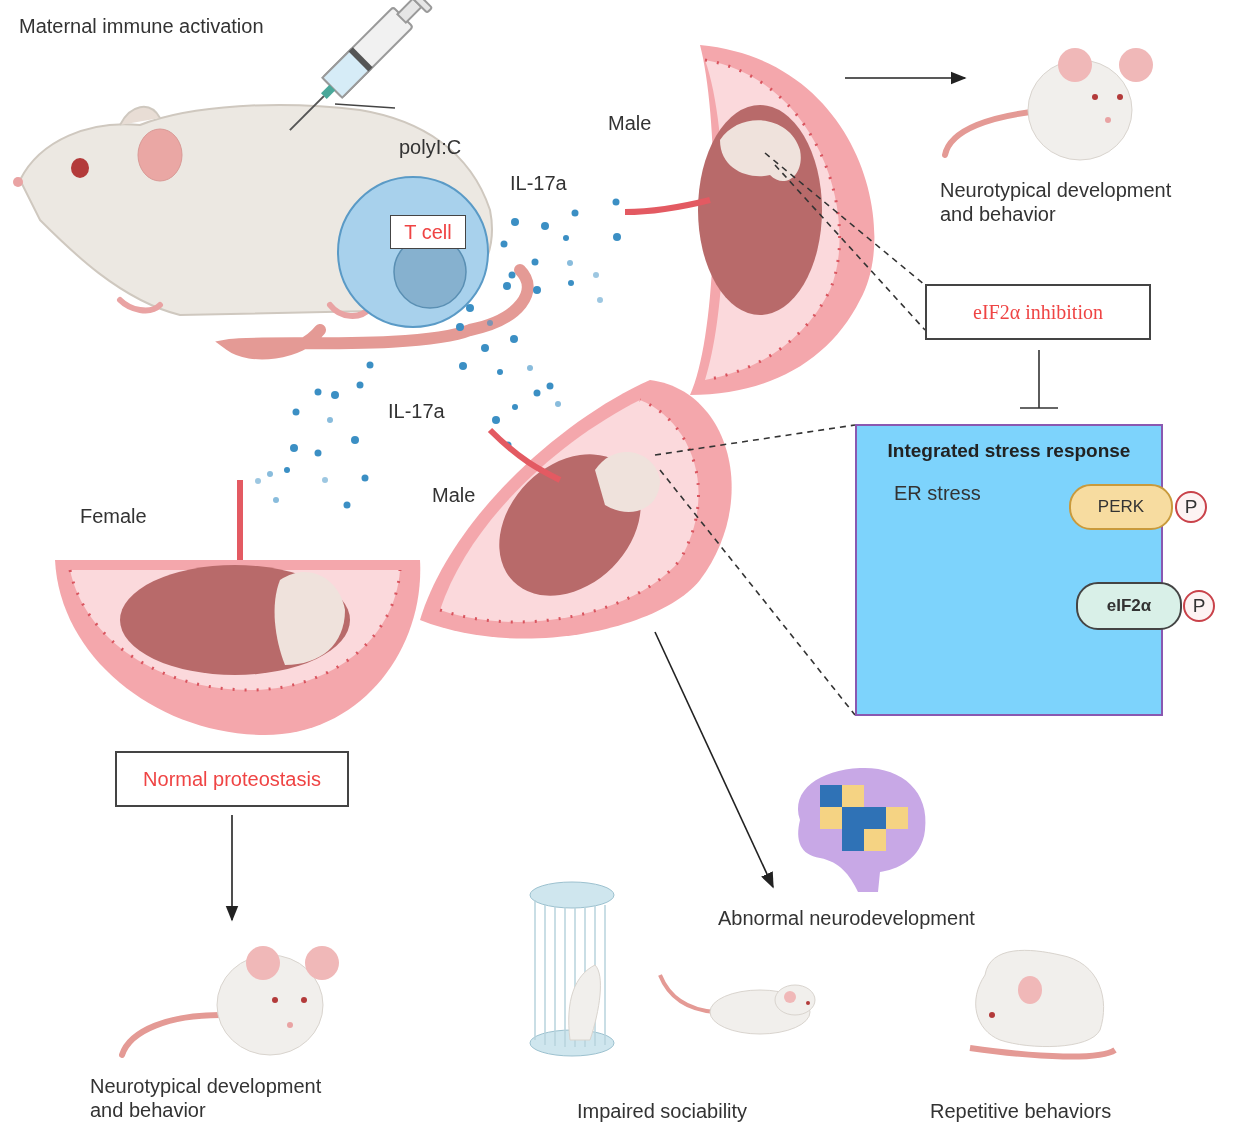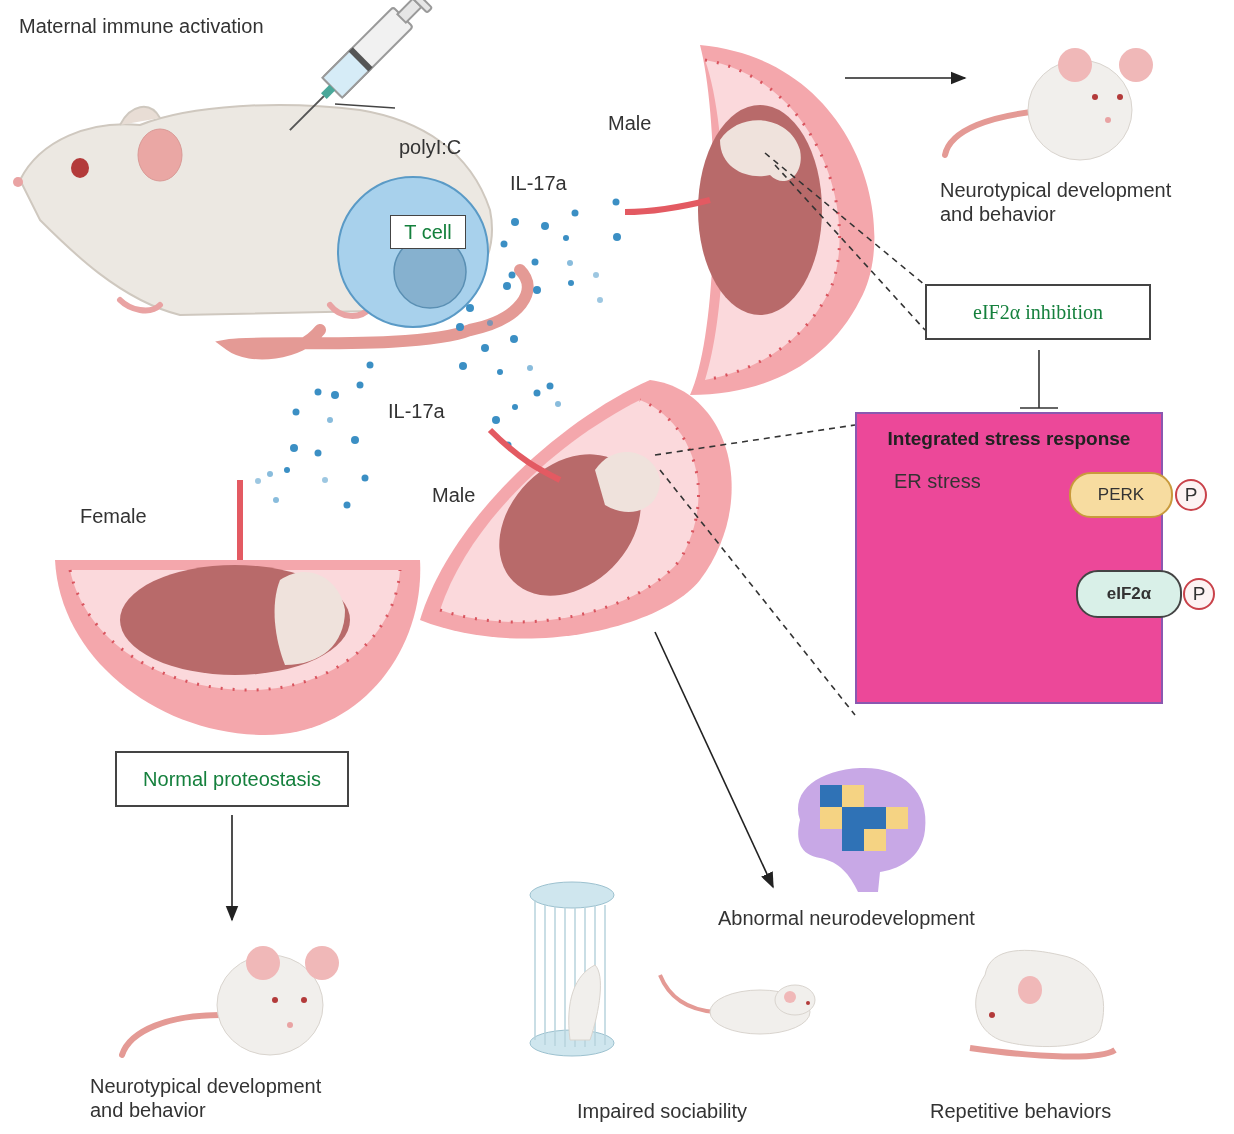--- a/index.html
+++ b/index.html
@@ -1,21 +1,21 @@
 <!DOCTYPE html>
 <html><head>
 <meta charset="utf-8">
 <style>
   html,body{margin:0;padding:0;background:#ffffff;}
   body{width:1234px;height:1134px;position:relative;overflow:hidden;font-family:"Liberation Sans",sans-serif;color:#333;}
   .lbl{position:absolute;font-size:20px;color:#333;white-space:nowrap;line-height:1.2;}
   .center{text-align:left;}
-  .box{position:absolute;border:2px solid #444;background:#fff;font-size:20px;color:#15803d;display:flex;align-items:center;justify-content:center;box-sizing:border-box;}
+  .box{position:absolute;border:2px solid #444;background:#fff;font-size:20px;color:#ef4444;display:flex;align-items:center;justify-content:center;box-sizing:border-box;}
   svg.art{position:absolute;left:0;top:0;}
-  .isr{position:absolute;left:855px;top:412px;width:308px;height:292px;border:2.5px solid #8a58b0;background:#ec4899;box-sizing:border-box;}
+  .isr{position:absolute;left:855px;top:424px;width:308px;height:292px;border:2.5px solid #8a58b0;background:#7dd3fc;box-sizing:border-box;}
   .isr-title{position:absolute;left:0;right:0;top:14px;text-align:center;font-weight:bold;font-size:19px;color:#222;}
   .pill{position:absolute;border-radius:22px;display:flex;align-items:center;justify-content:center;font-size:17px;color:#333;box-sizing:border-box;}
   .pbadge{position:absolute;width:32px;height:32px;border-radius:50%;border:2.5px solid #c9424a;background:#fdf3f3;display:flex;align-items:center;justify-content:center;font-size:19px;color:#333;box-sizing:border-box;}
 </style>
 </head>
 <body>
 
 <svg class="art" width="1234" height="1134" viewBox="0 0 1234 1134">
   <defs>
     <marker id="arr" markerWidth="10" markerHeight="10" refX="9" refY="5" orient="auto">

